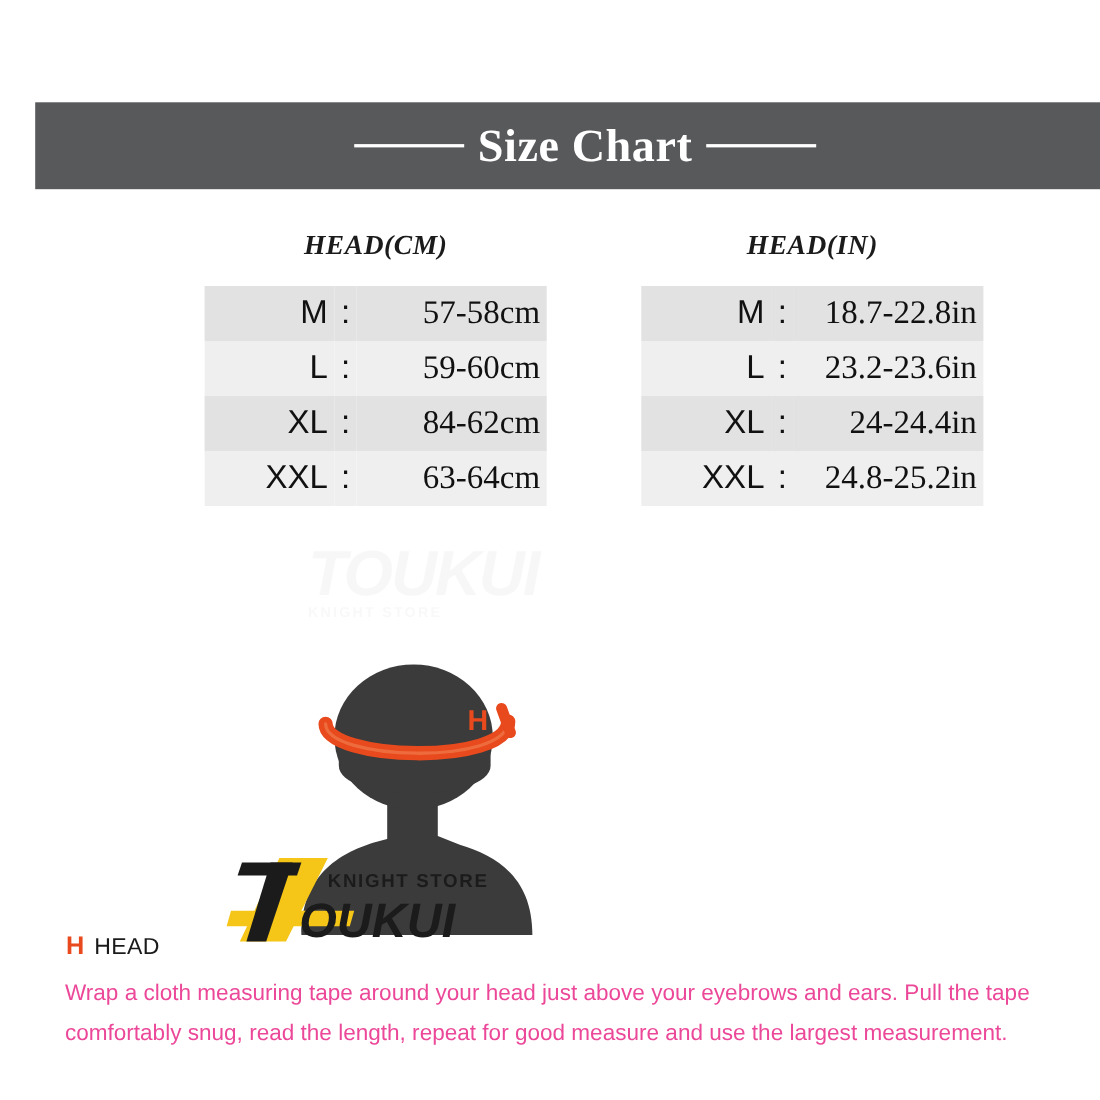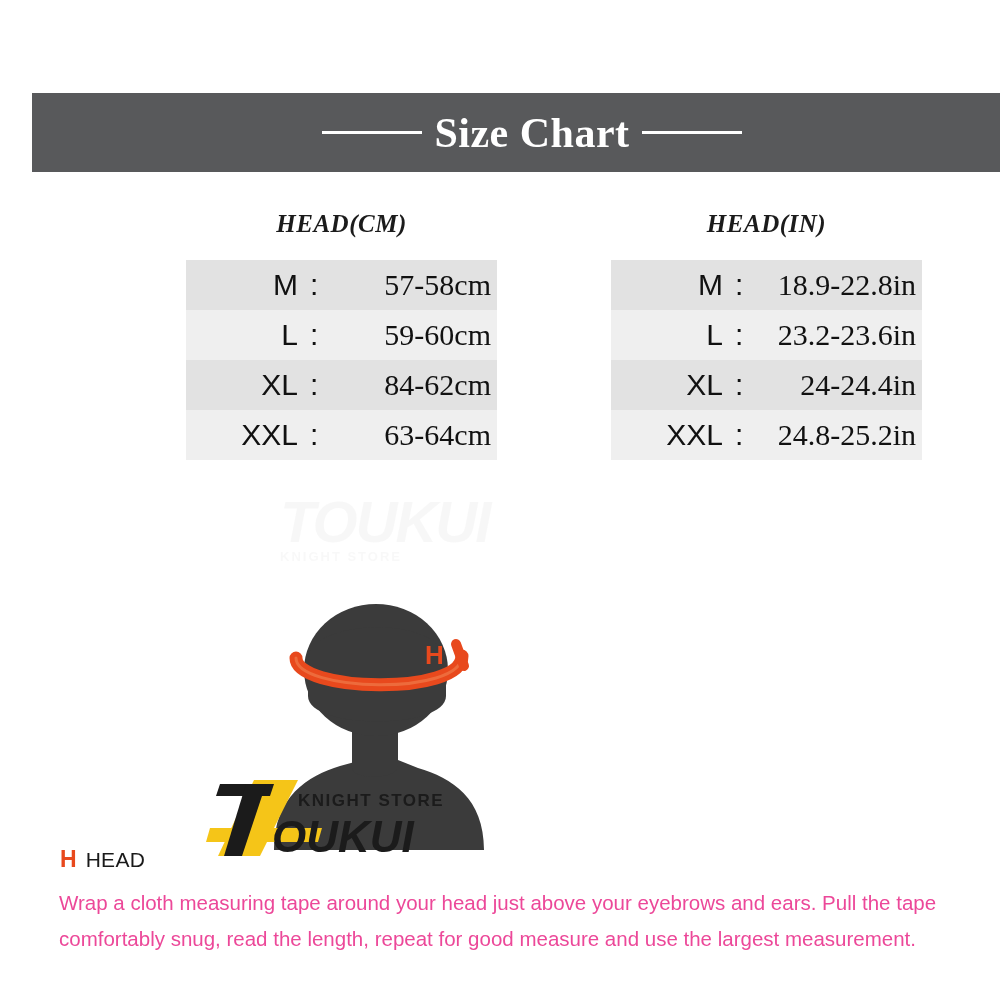--- a/index.html
+++ b/index.html
@@ -50,21 +50,21 @@
     position: absolute;
     left: 0; top: 210px;
     width: 1000px;
   }
   .tbl {
     position: absolute;
     top: 0;
     padding-left: 19px;
   }
   .tbl.cm { left: 135px; width: 330px; }
-  .tbl.in { left: 560px; width: 330px; }
+  .tbl.in { left: 532px; width: 330px; }
 
   .tbl-caption {
     text-align: center;
     font-family: "Liberation Serif", serif;
     font-style: italic;
     font-weight: bold;
     font-size: 25px;
     color: #1b1b1b;
     margin-bottom: 22px;
     letter-spacing: 0.5px;
@@ -227,21 +227,21 @@
       </table>
     </div>
 
     <div class="tbl in">
       <div class="tbl-caption">HEAD(IN)</div>
       <table class="size">
         <tbody>
           <tr>
             <td class="col-size">M</td>
             <td class="col-colon">:</td>
-            <td class="col-val">18.9-22.8in</td>
+            <td class="col-val">18.7-22.8in</td>
           </tr>
           <tr>
             <td class="col-size">L</td>
             <td class="col-colon">:</td>
             <td class="col-val">23.2-23.6in</td>
           </tr>
           <tr>
             <td class="col-size">XL</td>
             <td class="col-colon">:</td>
             <td class="col-val">24-24.4in</td>

